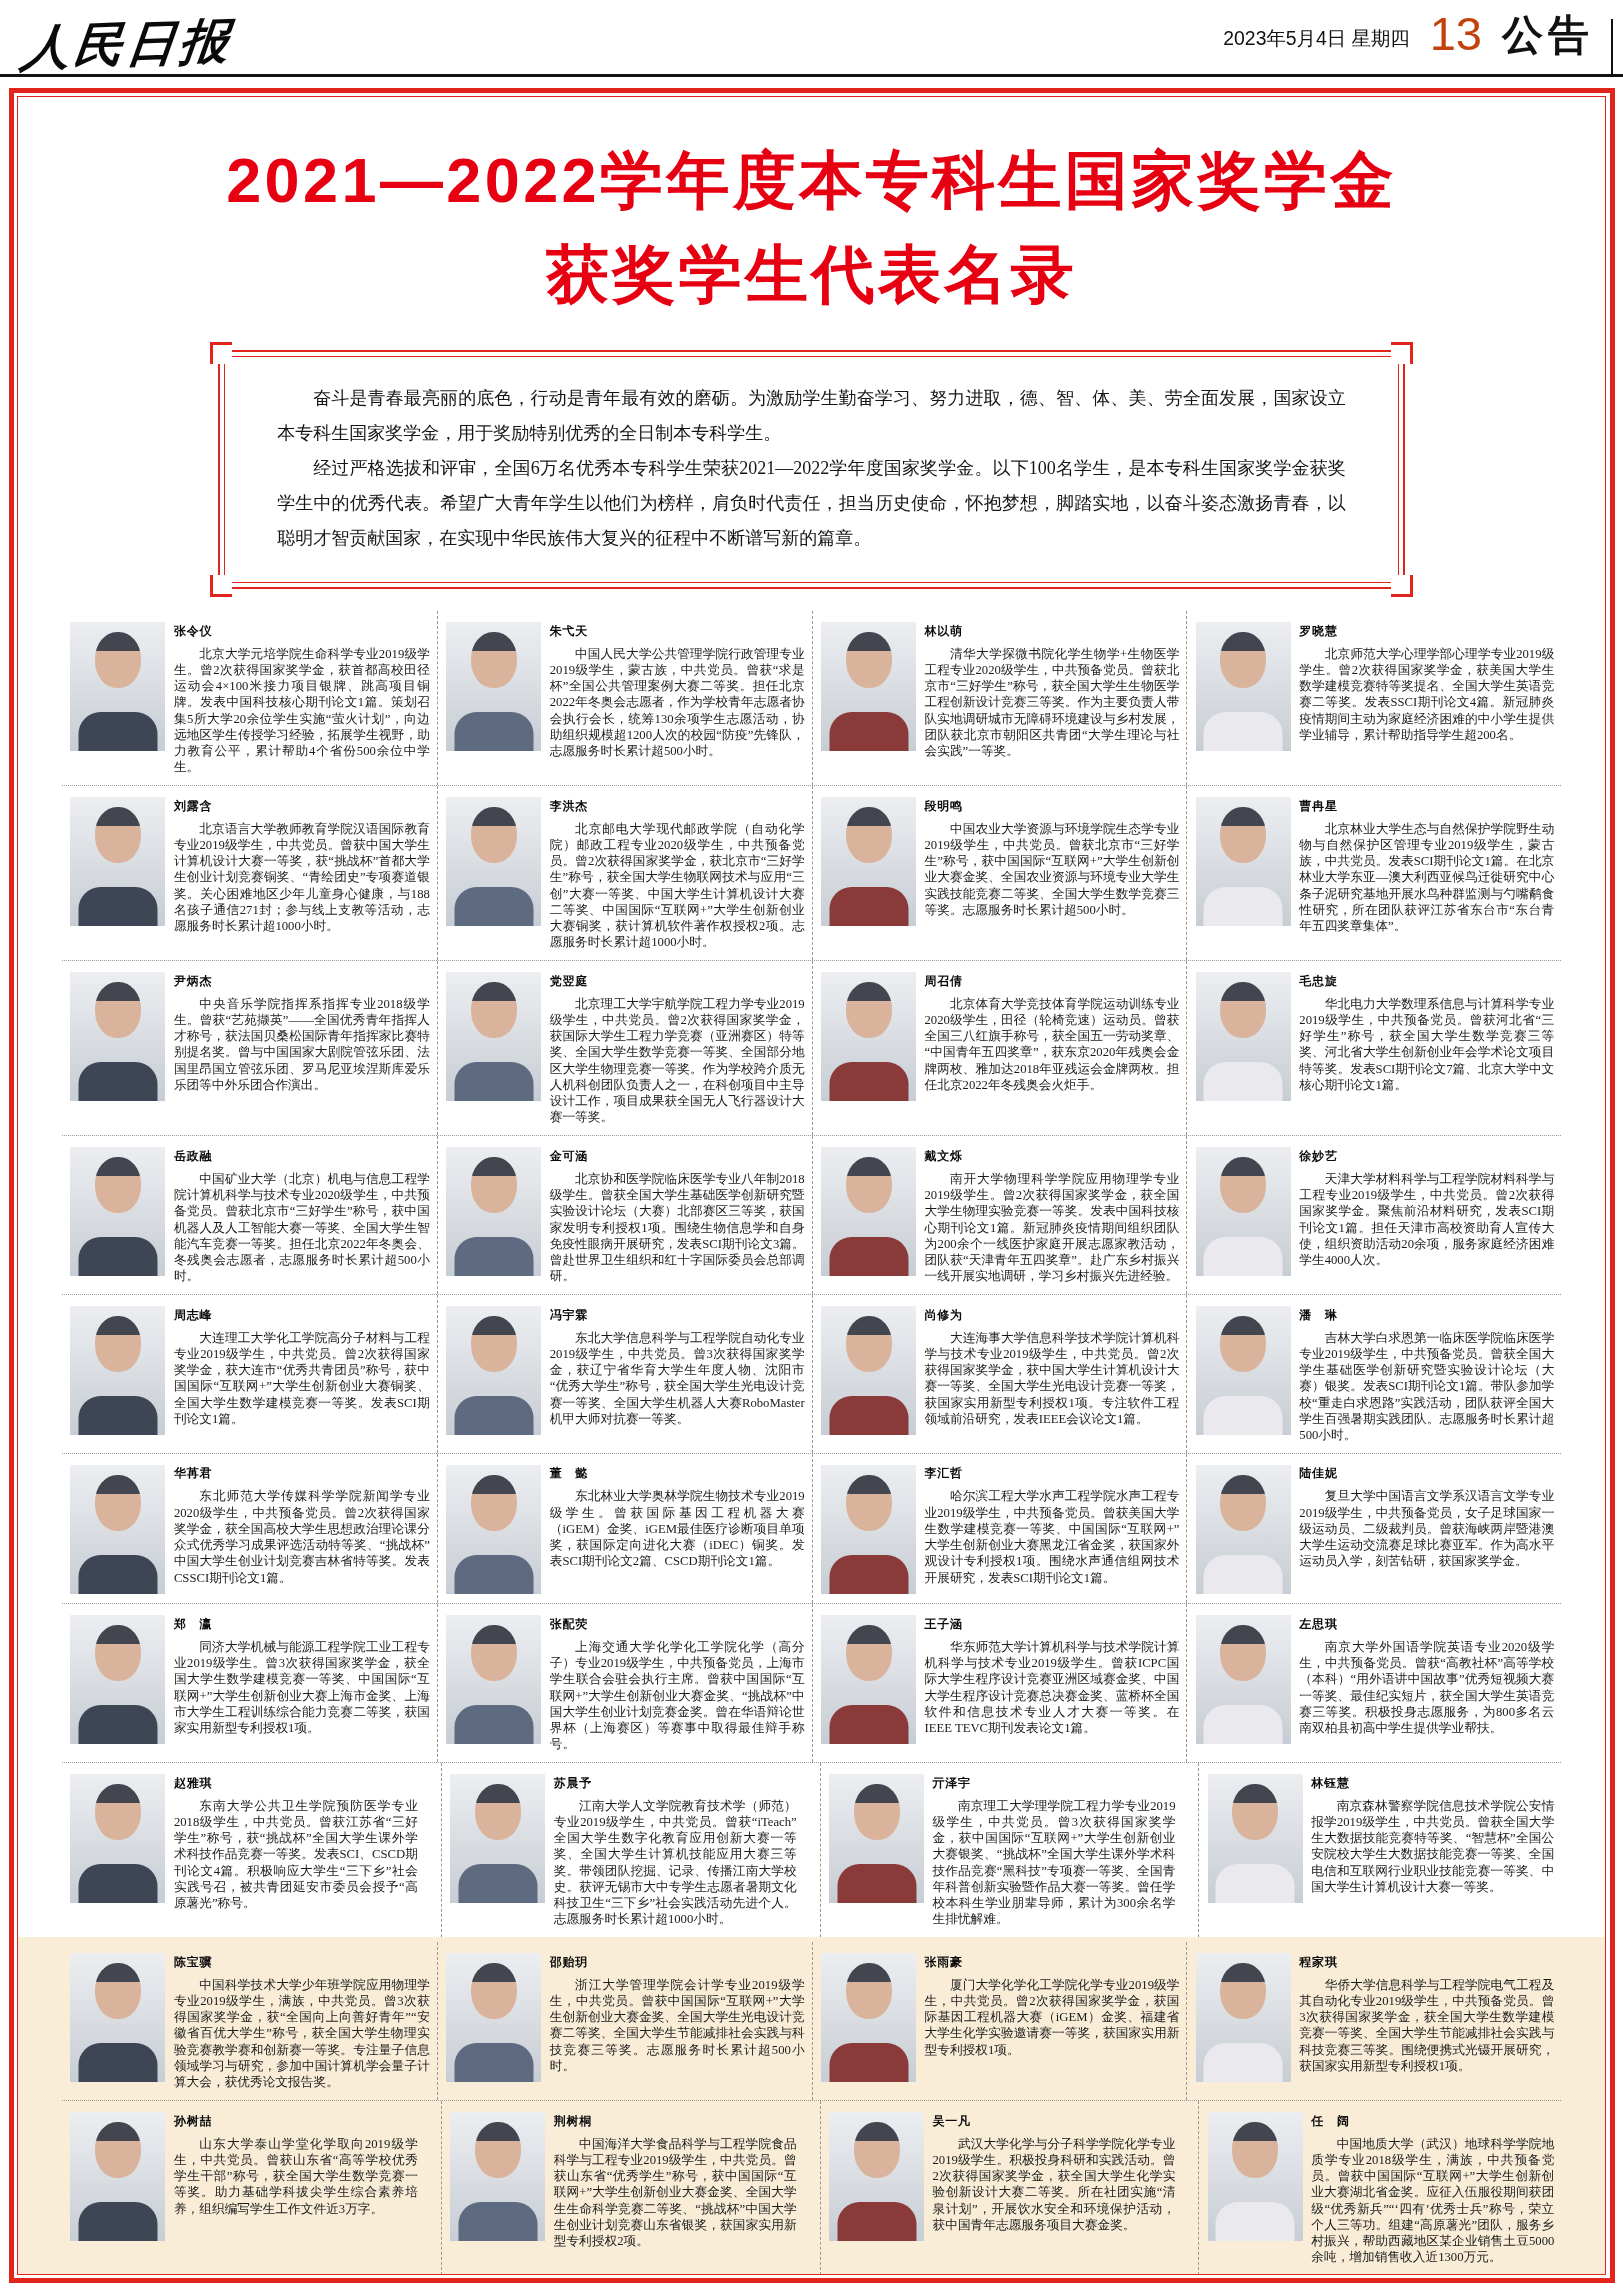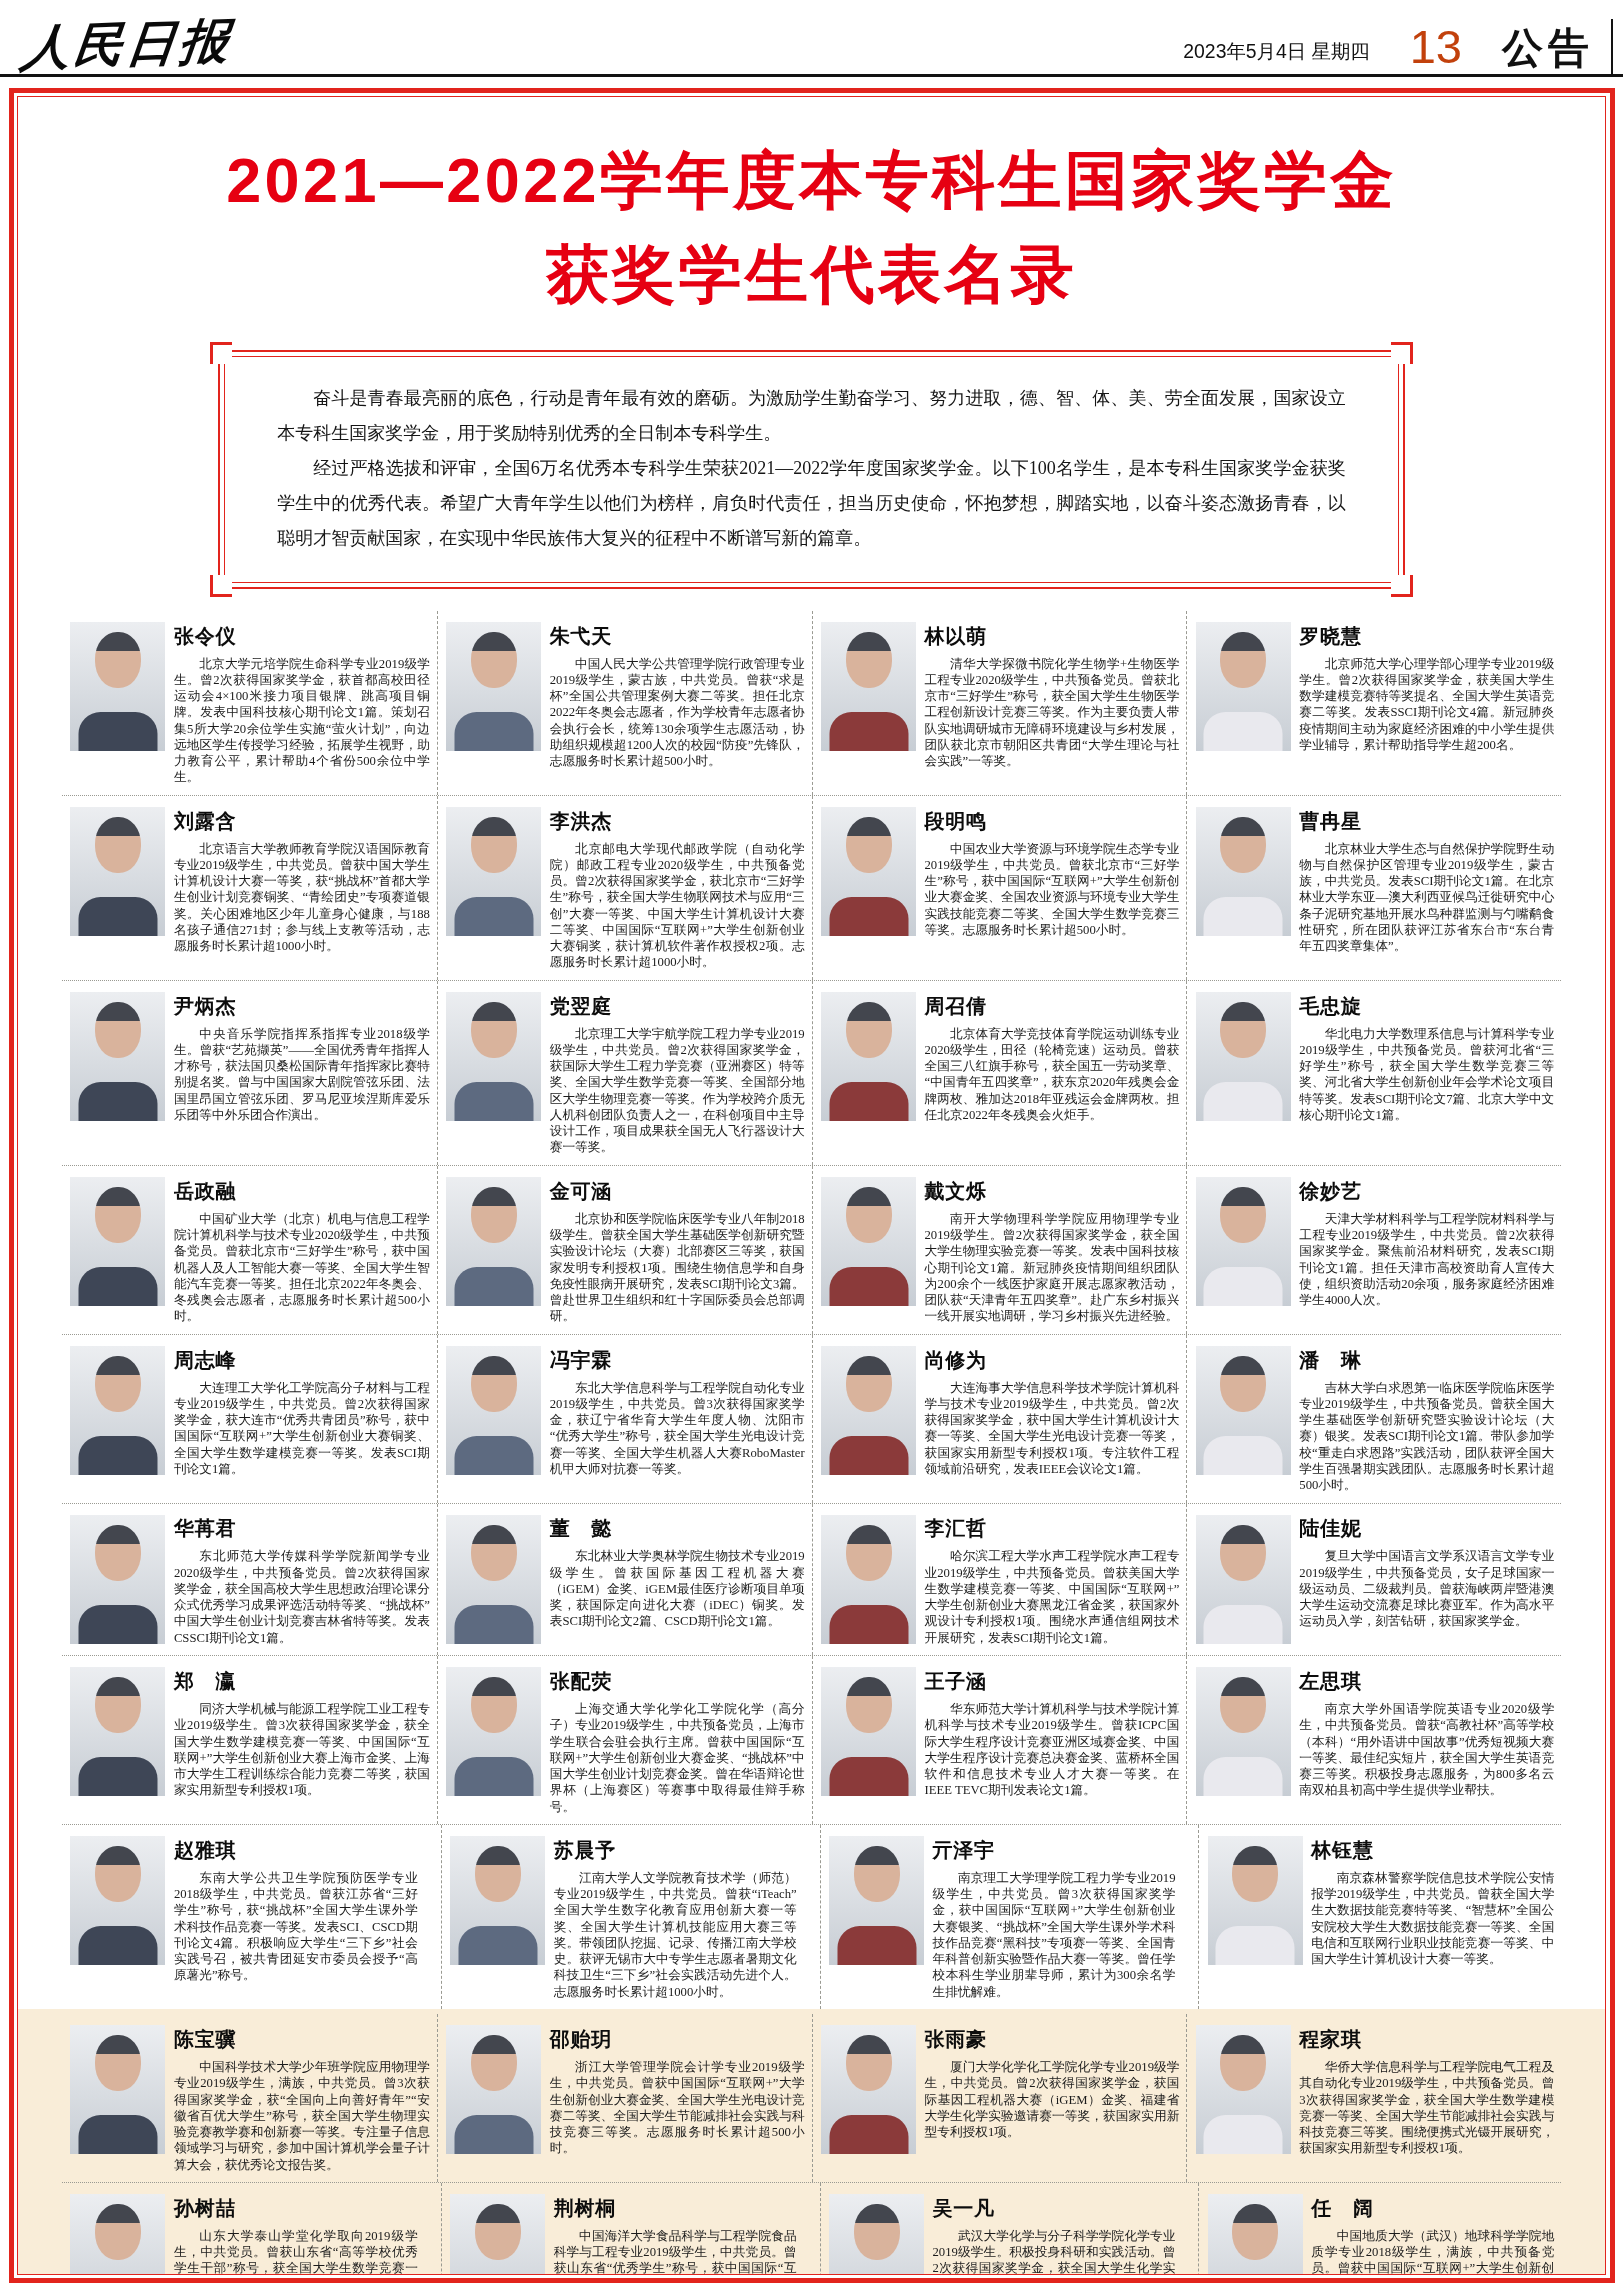--- a/index.html
+++ b/index.html
@@ -4,21 +4,21 @@
 <style>
   * { box-sizing: border-box; margin: 0; padding: 0; }
   body { background:#ffffff; font-family:"Liberation Serif", serif; }
   .page { position:relative; width:1623px; height:2295px; background:#fff; overflow:hidden; margin:0 auto; }
 
   
   .masthead { position:absolute; top:0; left:0; right:0; height:88px; }
   .paper-name { position:absolute; left:22px; top:12px; font-family:"DejaVu Serif", serif;
     font-size:49px; font-weight:900; font-style:italic; letter-spacing:3.4px; color:#0a0a0a;
     transform:skewX(-8deg) rotate(-2deg); }
-  .mh-right { position:absolute; right:29px; top:0; height:74px; display:flex; align-items:flex-end; gap:40px; padding-bottom:4px; }
+  .mh-right { position:absolute; right:29px; top:0; height:74px; display:flex; align-items:flex-end; gap:20px; padding-bottom:17px; }
   .mh-date { font-family:"Liberation Sans", sans-serif; font-size:19.4px; color:#111; padding-bottom:5px; }
   .mh-pageno { font-family:"Liberation Sans", sans-serif; font-size:47px; color:#c2410c; line-height:1; }
   .mh-section { font-family:"Liberation Sans", sans-serif; font-size:41px; font-weight:700; color:#111; line-height:1.05; letter-spacing:5px; }
   .mh-rule { position:absolute; left:0; right:0; top:74px; height:3.4px; background:#121212; }
   .mh-stub { position:absolute; right:10px; top:18.6px; width:2.5px; height:56px; background:#121212; }
 
   
   .frame { position:absolute; left:8.5px; right:8.5px; top:88px; bottom:12px;
     border:5px solid #e2241d; padding:3.4px; background:#fff; }
   .frame-inner { width:100%; height:100%; border:1.7px solid #e2241d; overflow:hidden;
@@ -54,21 +54,21 @@
     transform:translateX(-50%); border-radius:48%;
     background:linear-gradient(180deg,#43464e 34%,#d9b39c 34%); }
   .photo::after { content:""; position:absolute; left:50%; bottom:0; width:79px; height:39px;
     transform:translateX(-50%); border-radius:22px 22px 0 0; background:#3e4656; }
   .photo.v1::after { background:#5d6activities; }
   .photo.v1::after { background:#5d6a80; }
   .photo.v2::after { background:#8b3a3a; }
   .photo.v3::after { background:#e9e9ee; }
 
   .txt { flex:1; min-width:0; }
-  .s-name { font-family:"Liberation Sans", sans-serif; font-weight:700; font-size:20px;
+  .s-name { font-family:"Liberation Sans", sans-serif; font-weight:700; font-size:12px;
     letter-spacing:0.8px; margin:0.8px 0 6px; color:#0c0c0c; }
   .s-bio { font-size:12.7px; line-height:1.28; text-align:justify; text-indent:2em; color:#1b1b1b; }
 </style>
 </head>
 <body>
 
 <div class="page">
 
   <div class="masthead">
     <div class="paper-name">人民日报</div>

